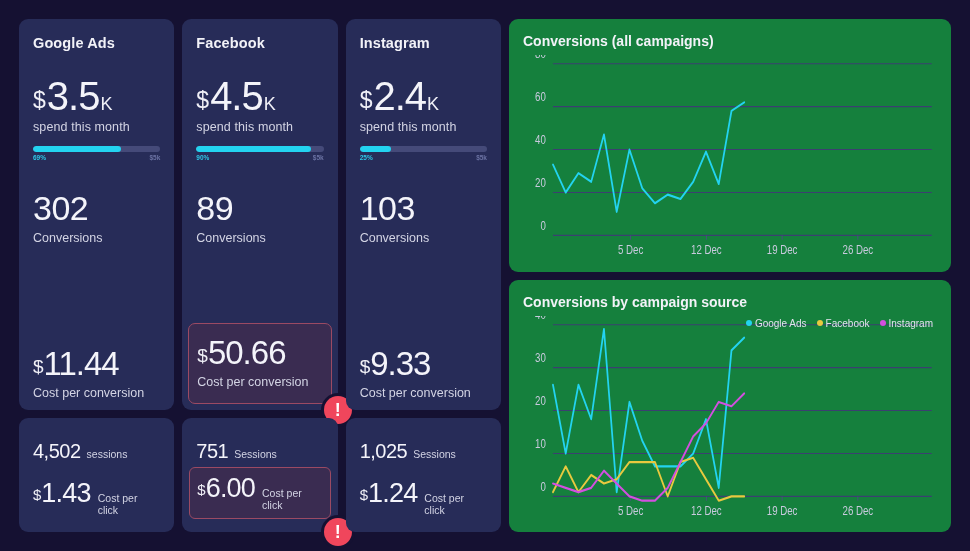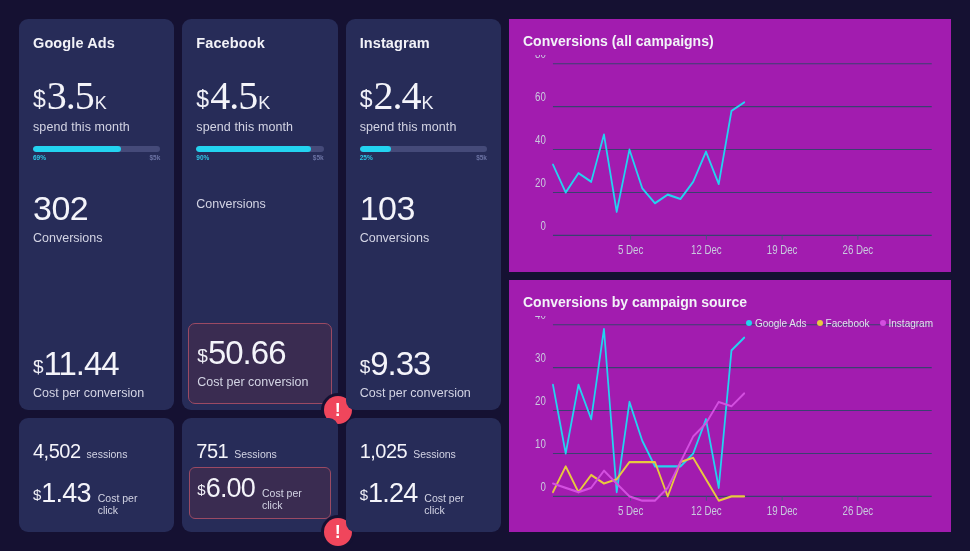--- a/index.html
+++ b/index.html
@@ -43,21 +43,21 @@
     letter-spacing: .1px;
     color: #f2f2f8;
     margin-bottom: 26px;
   }
 
   .big-stat { display: flex; align-items: baseline; line-height: .95; }
   .cur {
     font-size: 23px; font-weight: 500; color: #f0f0f7;
     position: relative; top: -2px; margin-right: 1px;
   }
-  .amt { font-size: 40px; font-weight: 400; color: #f4f4fa; letter-spacing: -1px; font-family: Liberation Serif, serif; }
+  .amt { font-size: 40px; font-weight: 400; color: #f4f4fa; letter-spacing: -1px; }
   .suffix { font-size: 18px; font-weight: 500; color: #f0f0f7; margin-left: 1px; }
   .stat-sub {
     font-size: 12.5px; color: #d3d4e4; margin-top: 5px; letter-spacing: .1px;
   }
 
   
   .bar-wrap { margin-top: 12px; }
   .bar-track {
     height: 6px; border-radius: 3px; background: #454a79; overflow: hidden;
   }
@@ -109,21 +109,21 @@
   .cpc-num { font-size: 27px; color: #f4f4fa; letter-spacing: -.8px; }
   .cpc-lbl { font-size: 10.5px; color: #d3d4e4; margin-left: 7px; }
   .cpc-alert {
     border: 1px solid #9b4a63; background: #3a2c51; border-radius: 6px;
     margin: 0 -7px -3px -7px; padding: 5px 7px 7px 7px;
   }
 
   
   .chart-zone { flex: 1 1 auto; display: flex; flex-direction: column; gap: 8px; }
   .chart-card {
-    background: #a21caf; border-radius: 0; flex: 1 1 0;
+    background: #15803d; border-radius: 9px; flex: 1 1 0;
     padding: 14px 14px 6px 14px; position: relative; min-height: 0;
   }
   .chart-title { font-size: 14px; font-weight: bold; color: #f2f2f8; margin-bottom: 6px; }
   .chart-body { position: relative; width: 100%; height: calc(100% - 26px); }
   .chart-svg { display: block; width: 100%; height: 100%; }
   .legend {
     position: absolute; right: 4px; top: 2px;
     display: flex; gap: 10px; font-size: 10px; color: #e2e2ee;
     align-items: center;
   }
@@ -186,20 +186,21 @@
             <div class="bar-track">
               <div class="bar-fill" style="width: 90%;"></div>
             </div>
             <div class="bar-labels">
               <span>90%</span>
               <span class="right">$5k</span>
             </div>
           </div>
           <div class="spacer-md"></div>
           <div class="metric-block">
+            <div class="metric-num">89</div>
             <div class="metric-label">Conversions</div>
           </div>
           <div class="spacer-lg"></div>
           <div class="alert-region">
             <div class="money-block">
               <span class="money-cur">$</span>
               <span class="money-num">50.66</span>
             </div>
             <div class="metric-label">Cost per conversion</div>
           </div>

